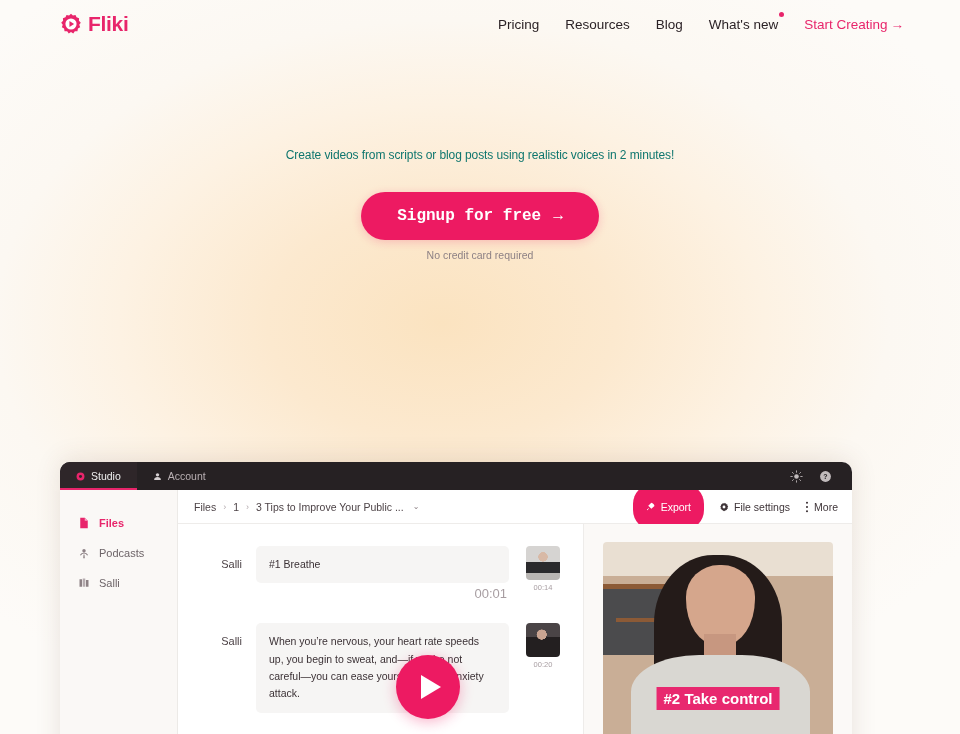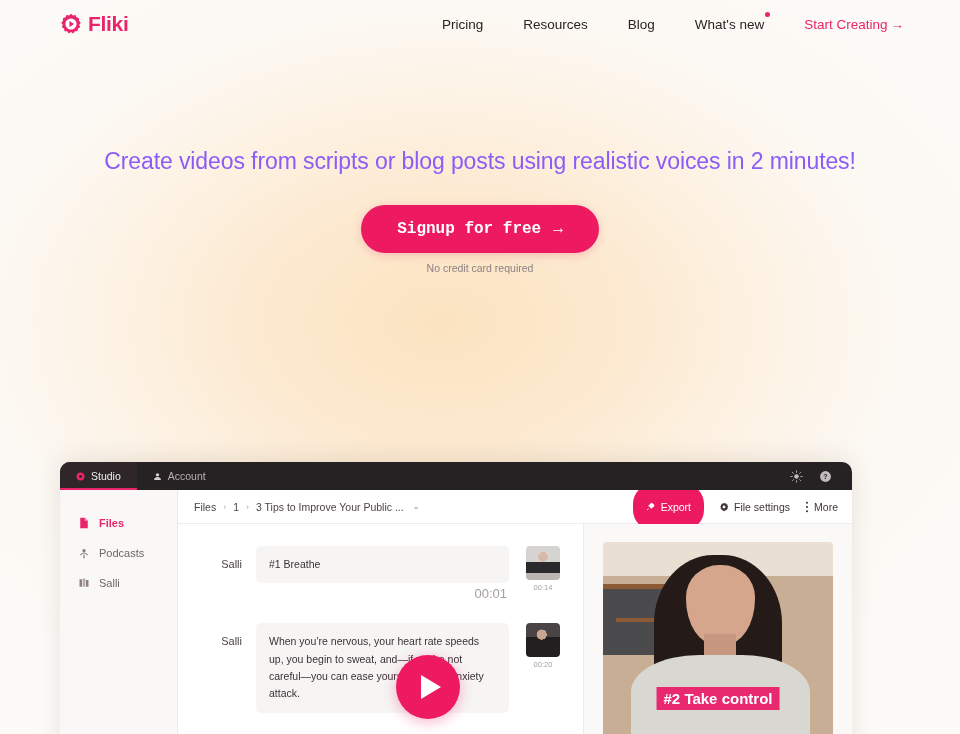--- a/index.html
+++ b/index.html
@@ -42,21 +42,21 @@
     font-size: 21px;
     font-weight: 700;
     color: #e8256b;
     letter-spacing: -0.3px;
   }
 
   .nav-links {
     margin-left: auto;
     display: flex;
     align-items: flex-start;
-    gap: 40px;
+    gap: 26px;
   }
   .nav-link {
     font-size: 13.5px;
     color: #2b2226;
     text-decoration: none;
     position: relative;
     cursor: pointer;
     white-space: nowrap;
   }
   .nav-link.accent { color: #e8256b; }
@@ -75,22 +75,22 @@
   .hero h1 {
     font-size: 62px;
     line-height: 1.07;
     font-weight: 700;
     color: #2d0a14;
     letter-spacing: -1.6px;
   }
   .hero h1 .line { display: block; }
   .hero-sub {
     margin-top: 28px;
-    font-size: 23px;
-    color: #8b5cf6;
+    font-size: 12px;
+    color: #0f766e;
     letter-spacing: -0.1px;
   }
 
   .cta-wrap { margin-top: 30px; }
   .cta-btn {
     display: inline-flex;
     align-items: center;
     gap: 12px;
     background: #ed1a62;
     color: #fff;

